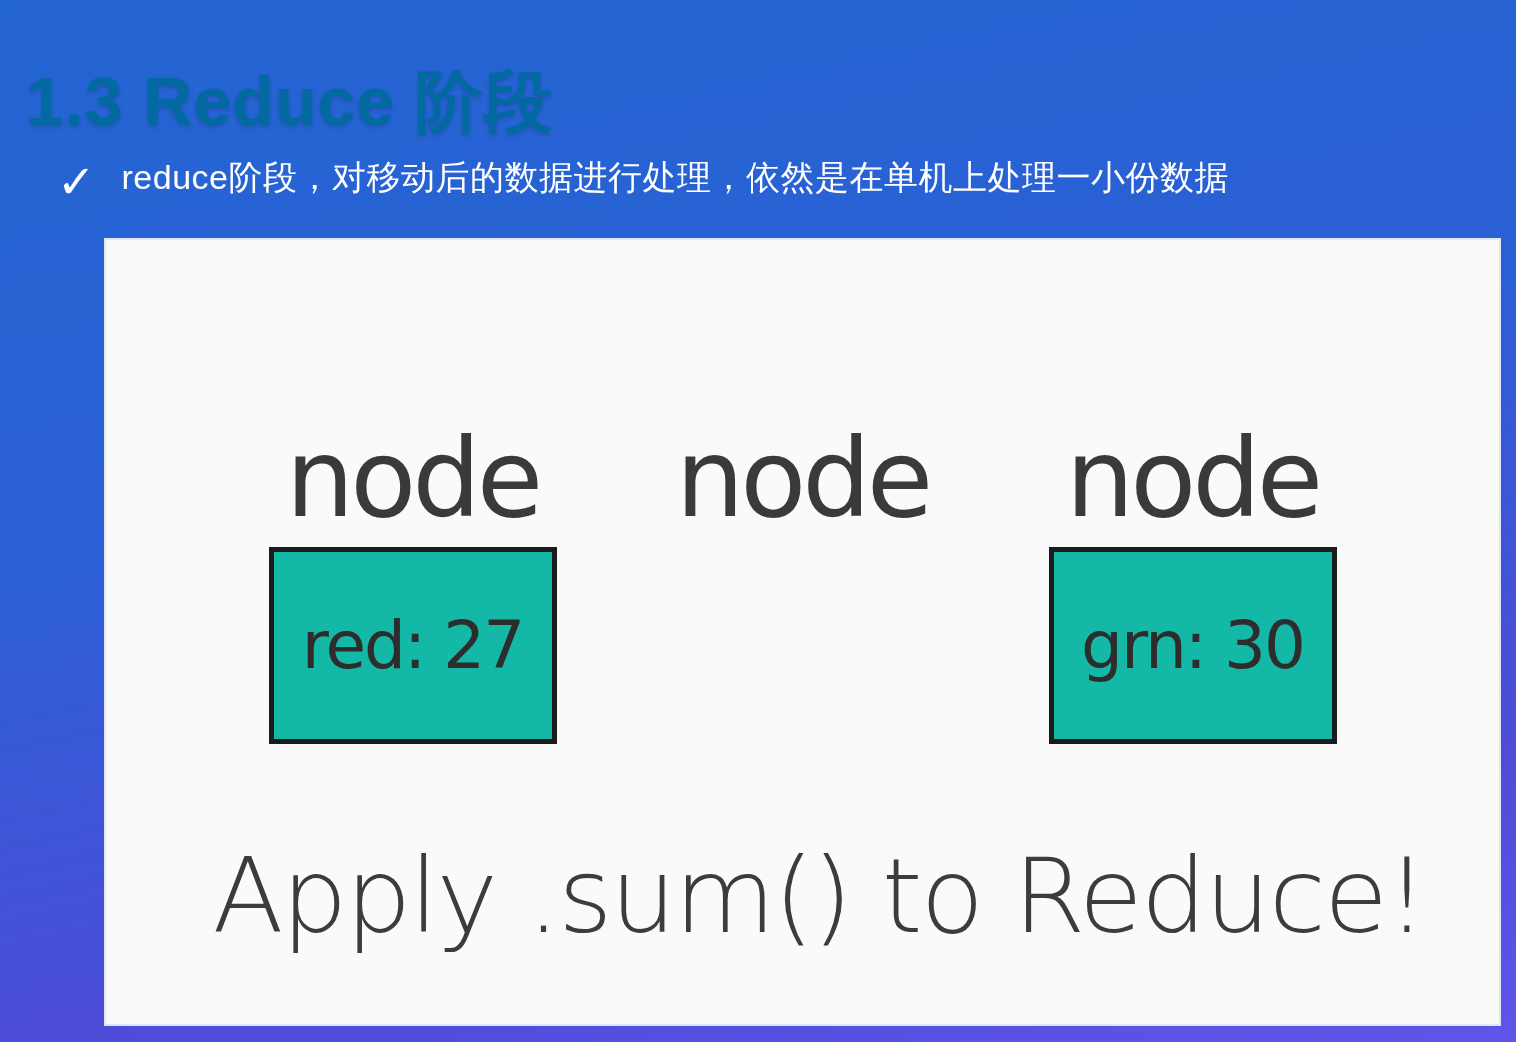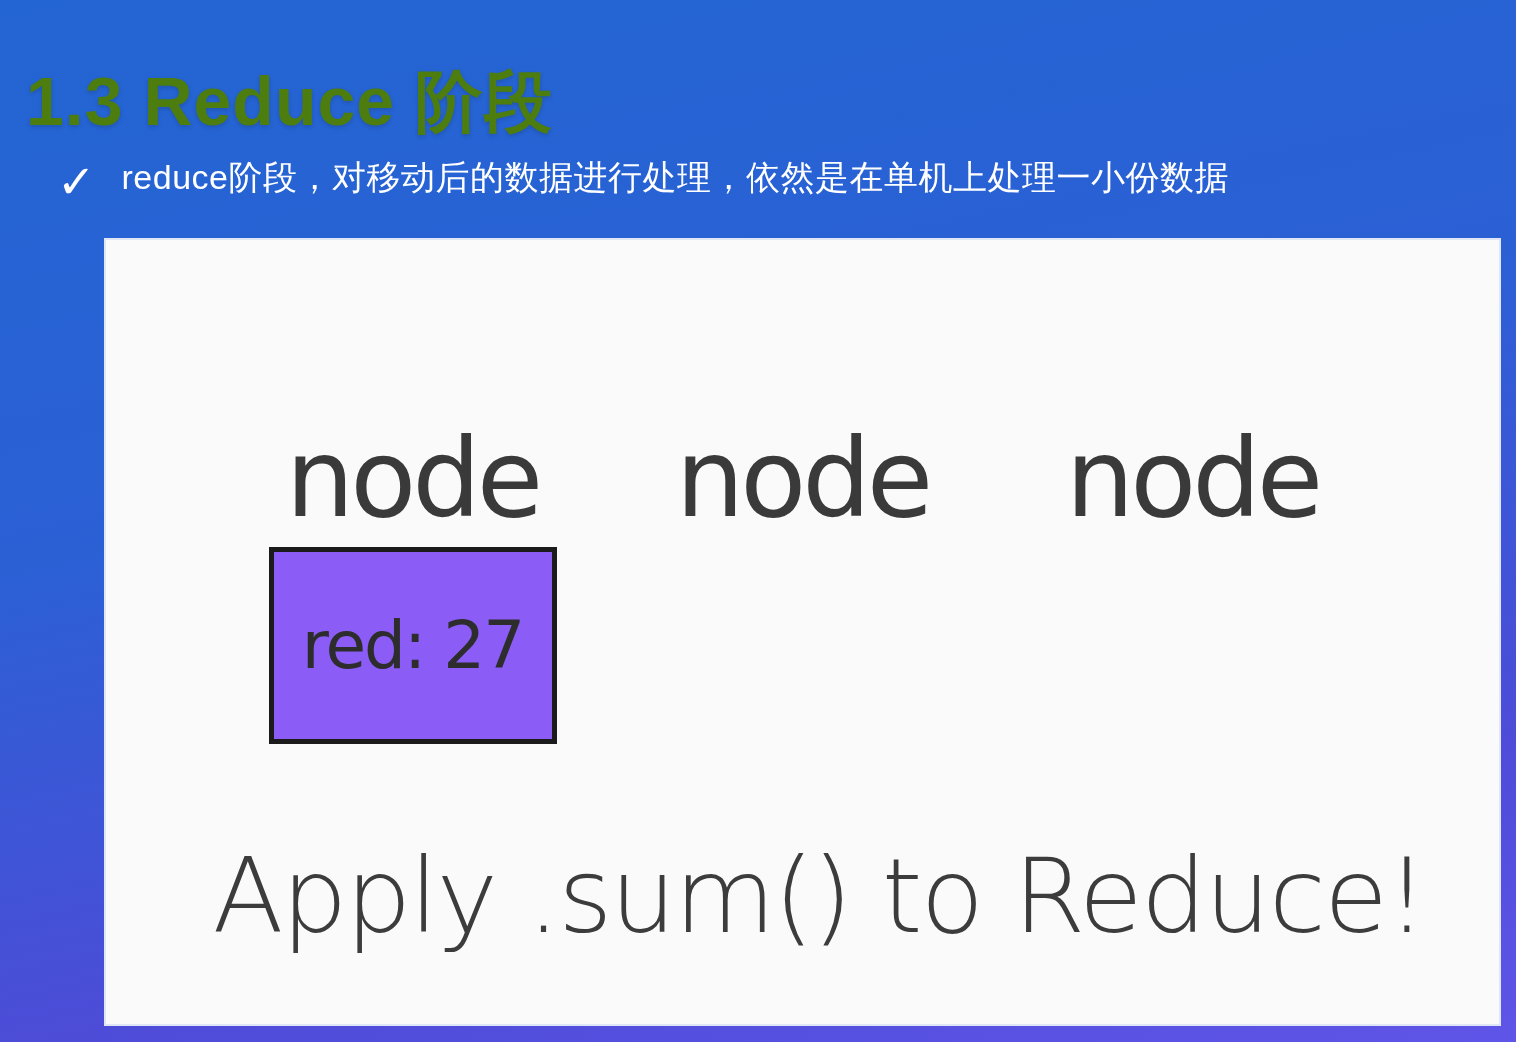--- a/index.html
+++ b/index.html
@@ -5,21 +5,21 @@
     html, body { margin: 0; padding: 0; }
     body {
       width: 1516px; height: 1042px;
       position: relative; overflow: hidden;
       background: linear-gradient(168deg, #2365d2 0%, #2b60d5 42%, #4e4cd8 78%, #5f55e8 100%);
       font-family: "Liberation Sans", sans-serif;
     }
 
     .slide-title {
       position: absolute; left: 26px; top: 20px;
-      font-size: 68px; font-weight: 700; color: #4d7c0f;
+      font-size: 68px; font-weight: 700; color: #0369a1;
       letter-spacing: 1px; line-height: 1.05;
       text-shadow: 0 2px 4px rgba(0,0,0,0.15);
       white-space: nowrap;
     }
 
     .bullet {
       position: absolute; left: 57px; top: 158px;
       display: flex; align-items: flex-start; color: #ffffff;
       white-space: nowrap;
     }
@@ -49,21 +49,21 @@
     }
     .node-label {
       font-family: "DejaVu Sans", sans-serif;
       font-size: 108px; line-height: 1; color: #3a3a3a;
       letter-spacing: -4px; margin-bottom: 14px;
     }
     .node-box {
       box-sizing: border-box;
       width: 288px; height: 197px;
       border: 5px solid #1b1b1b;
-      background: #8b5cf6;
+      background: #14b8a6;
       display: flex; align-items: center; justify-content: center;
     }
     .node-value {
       font-family: "DejaVu Sans", sans-serif;
       font-size: 66px; color: #2d2d2d;
       letter-spacing: -2px; white-space: nowrap;
     }
 
     .caption {
       margin-top: 100px; text-align: center;
@@ -92,19 +92,22 @@
         <span class="node-value">red: 27</span>
       </div>
     </div>
 
     <div class="node-col">
       <div class="node-label">node</div>
     </div>
 
     <div class="node-col">
       <div class="node-label">node</div>
+      <div class="node-box">
+        <span class="node-value">grn: 30</span>
+      </div>
     </div>
 
   </div>
 
   <div class="caption">Apply .sum() to Reduce!</div>
 
 </div>
 
 </body></html>

